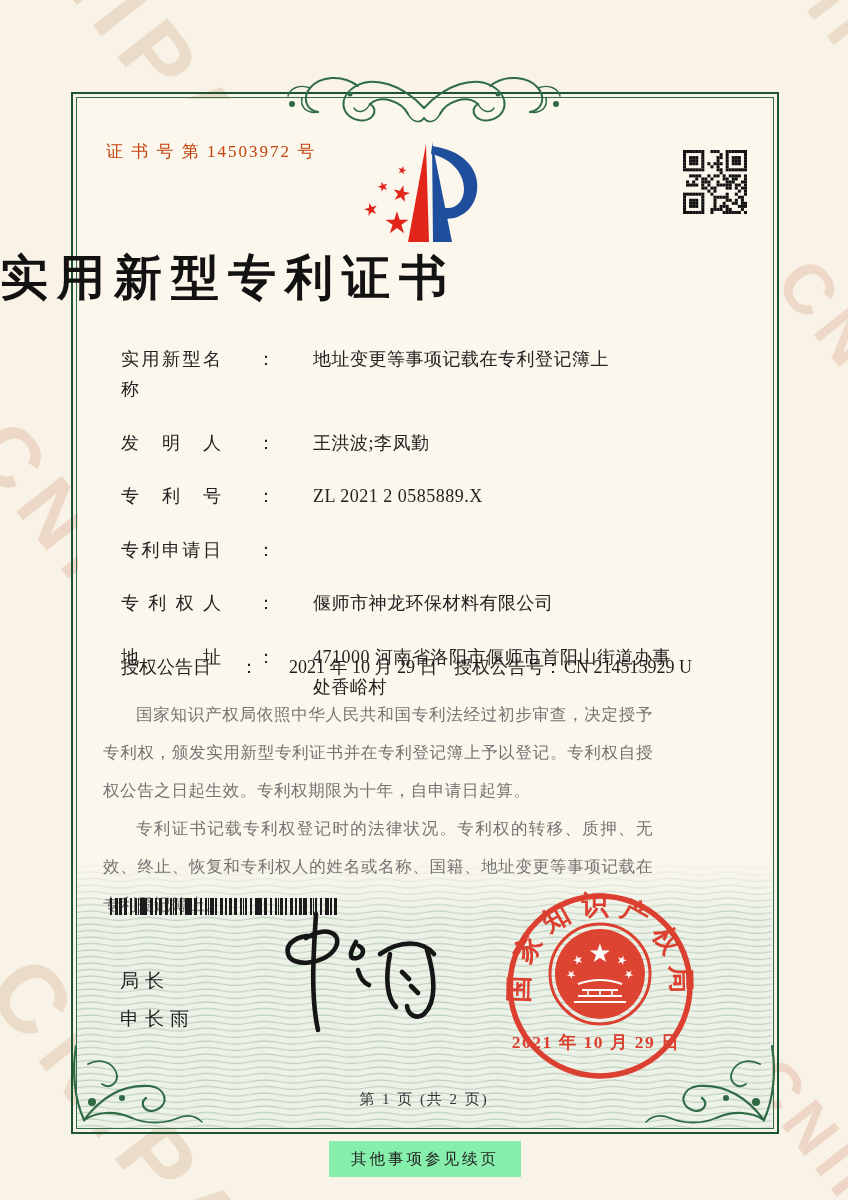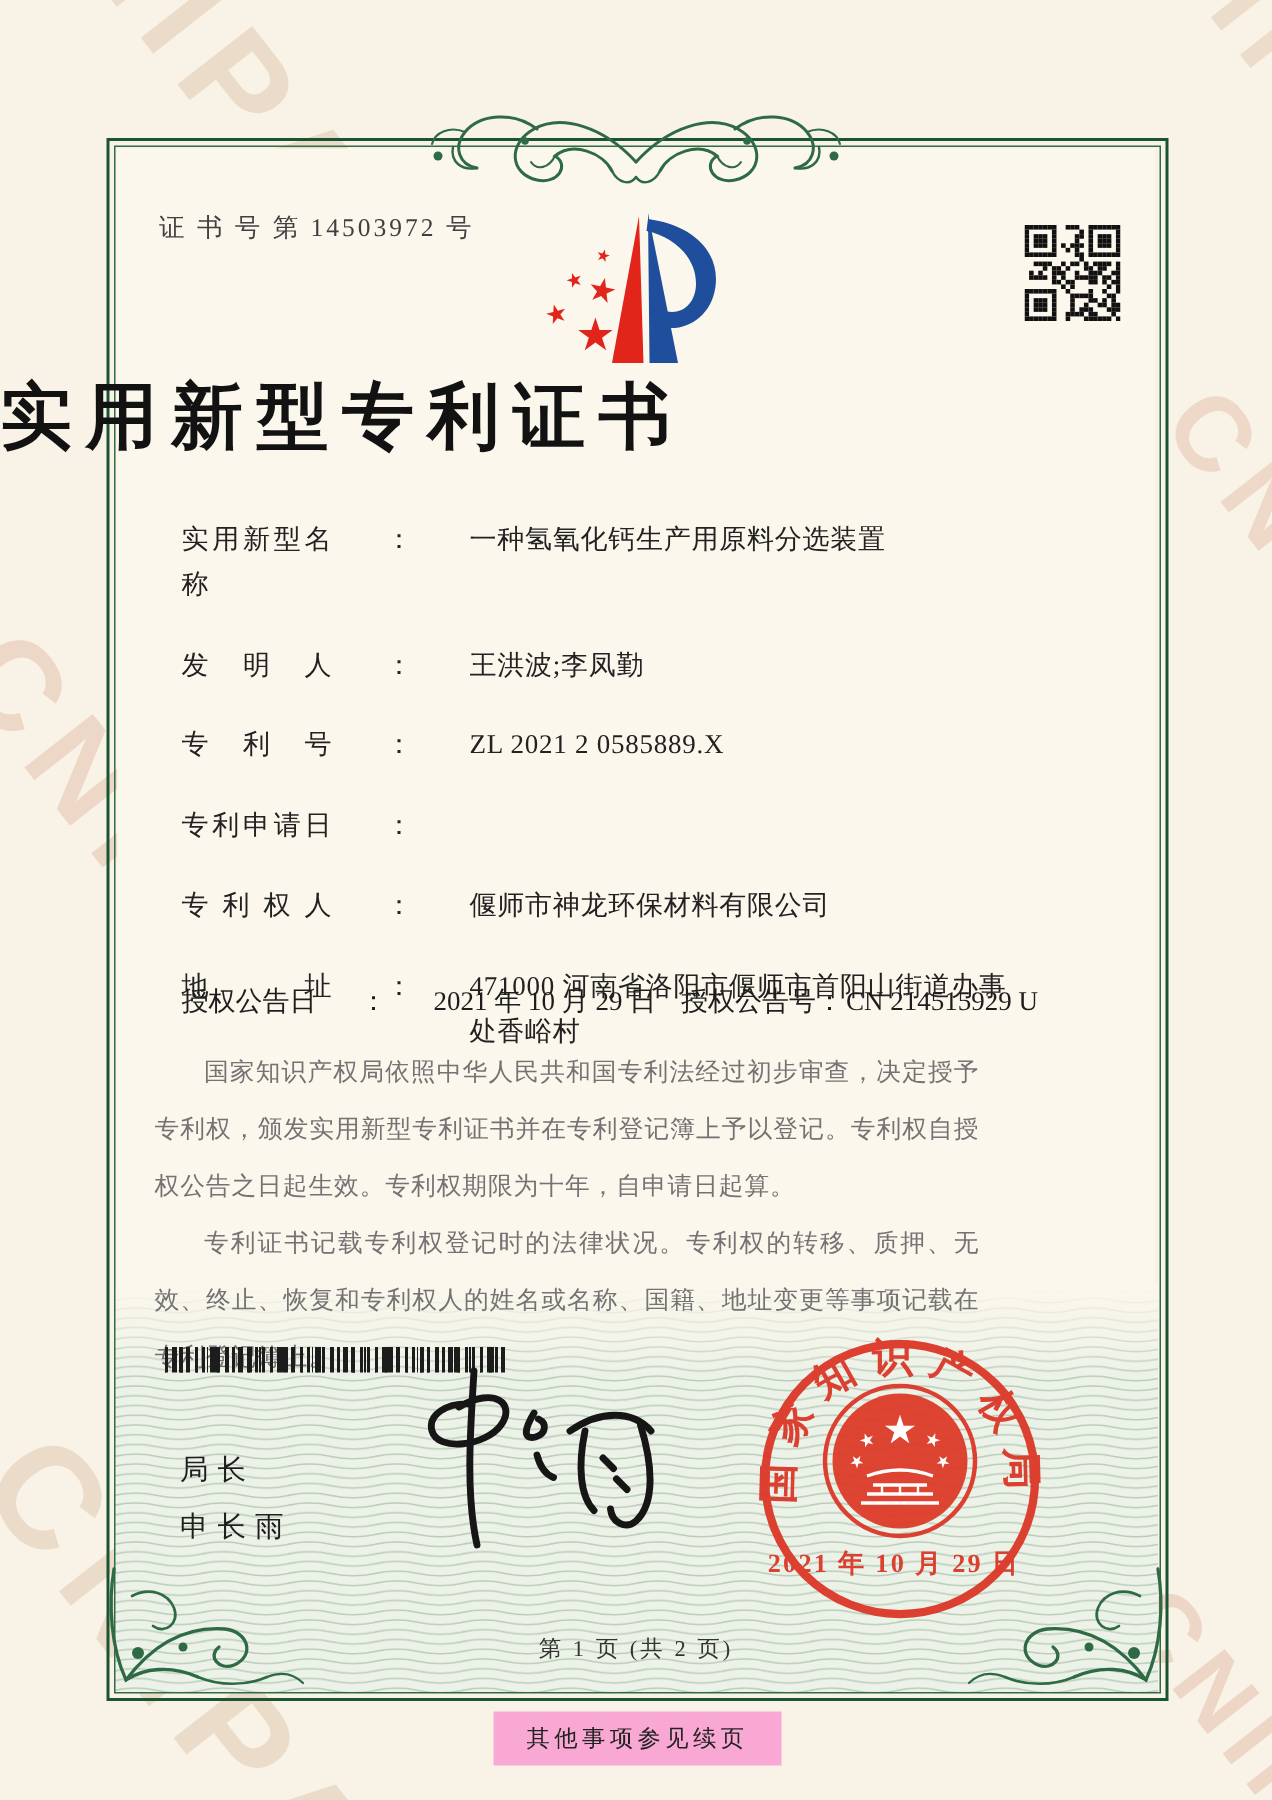--- a/index.html
+++ b/index.html
@@ -26,21 +26,21 @@
     border:2.5px solid #1b5433;}
   .frame-inner{position:absolute;left:3px;top:3px;right:3px;bottom:3px;border:1px solid #2f6d47;}
   .wave-zone{position:absolute;left:76px;top:857px;width:696px;height:271px;}
   .wave-fade{position:absolute;left:76px;top:857px;width:696px;height:60px;
     background:linear-gradient(#fcf7ec, rgba(252,247,236,0));}
   .ornament{position:absolute;pointer-events:none;}
   .orn-top{left:262px;top:64px;}
   .orn-bl{left:62px;top:1040px;}
   .orn-br{left:636px;top:1040px;}
   
-  .cert-no{position:absolute;left:106px;top:140px;font-size:17px;letter-spacing:2px;color:#404040;}
+  .cert-no{position:absolute;left:106px;top:140px;font-size:17px;letter-spacing:2px;color:#c2410c;}
   .logo{position:absolute;left:352px;top:138px;}
   .qr{position:absolute;left:683px;top:150px;}
   .title{position:absolute;left:0;top:246px;width:848px;text-align:left;
     font-size:48px;font-weight:bold;letter-spacing:9px;color:#121212;}
   
   .fields{position:absolute;left:121px;top:344px;width:560px;font-size:18px;color:#222;}
   .frow{display:flex;align-items:flex-start;margin-bottom:23.5px;line-height:30px;gap:36px;}
   .field-label{display:inline-block;width:100px;text-align:justify;text-align-last:justify;}
   .colon{margin:0 2px 0 0;}
   .field-value{flex:1;letter-spacing:0.5px;}
@@ -58,21 +58,21 @@
       repeating-linear-gradient(90deg,#1c1c1c 0 2px,rgba(0,0,0,0) 2px 5px),
       repeating-linear-gradient(90deg,#1c1c1c 0 1px,rgba(0,0,0,0) 1px 7px),
       repeating-linear-gradient(90deg,rgba(0,0,0,0) 0 9px,#1c1c1c 9px 12px,rgba(0,0,0,0) 12px 23px);}
   .signoff{position:absolute;left:120px;top:962px;font-size:19px;letter-spacing:6px;
     color:#1e1e1e;line-height:38px;}
   .signature{position:absolute;left:252px;top:908px;}
   .seal{position:absolute;left:492px;top:888px;opacity:0.95;}
   .page-note{position:absolute;left:0;top:1090px;width:848px;text-align:center;
     font-size:15px;letter-spacing:2px;color:#333;}
   .cont-box{position:absolute;left:329px;top:1141px;width:192px;height:36px;
-    background:#f9a8d4;display:flex;align-items:center;justify-content:center;}
+    background:#86efac;display:flex;align-items:center;justify-content:center;}
   .cont-note{font-size:15.5px;letter-spacing:3px;color:#222;}
 </style>
 </head>
 <body>
 
 <div class="page">
 
   <span class="wm wm-1">CNIPA</span>
   <span class="wm wm-2">CNIPA</span>
   <span class="wm wm-3">CNIPA</span>
@@ -371,21 +371,21 @@
       <rect x="18.285714285714285" y="57.9047619047619" width="3.0476190476190474" height="3.0476190476190474" fill="#111"></rect>
       <rect x="18.285714285714285" y="60.95238095238095" width="3.0476190476190474" height="3.0476190476190474" fill="#111"></rect>
     </svg>
 
   <div class="title">实用新型专利证书</div>
 
   <div class="fields">
     <div class="frow">
       <span class="field-label">实用新型名称</span>
         <span class="colon">：</span>
-      <span class="field-value">一种氢氧化钙生产用原料分选装置</span>
+      <span class="field-value">地址变更等事项记载在专利登记簿上</span>
     </div>
     <div class="frow">
       <span class="field-label">发明人</span>
         <span class="colon">：</span>
       <span class="field-value">王洪波;李凤勤</span>
     </div>
     <div class="frow">
       <span class="field-label">专利号</span>
         <span class="colon">：</span>
       <span class="field-value">ZL 2021 2 0585889.X</span>

